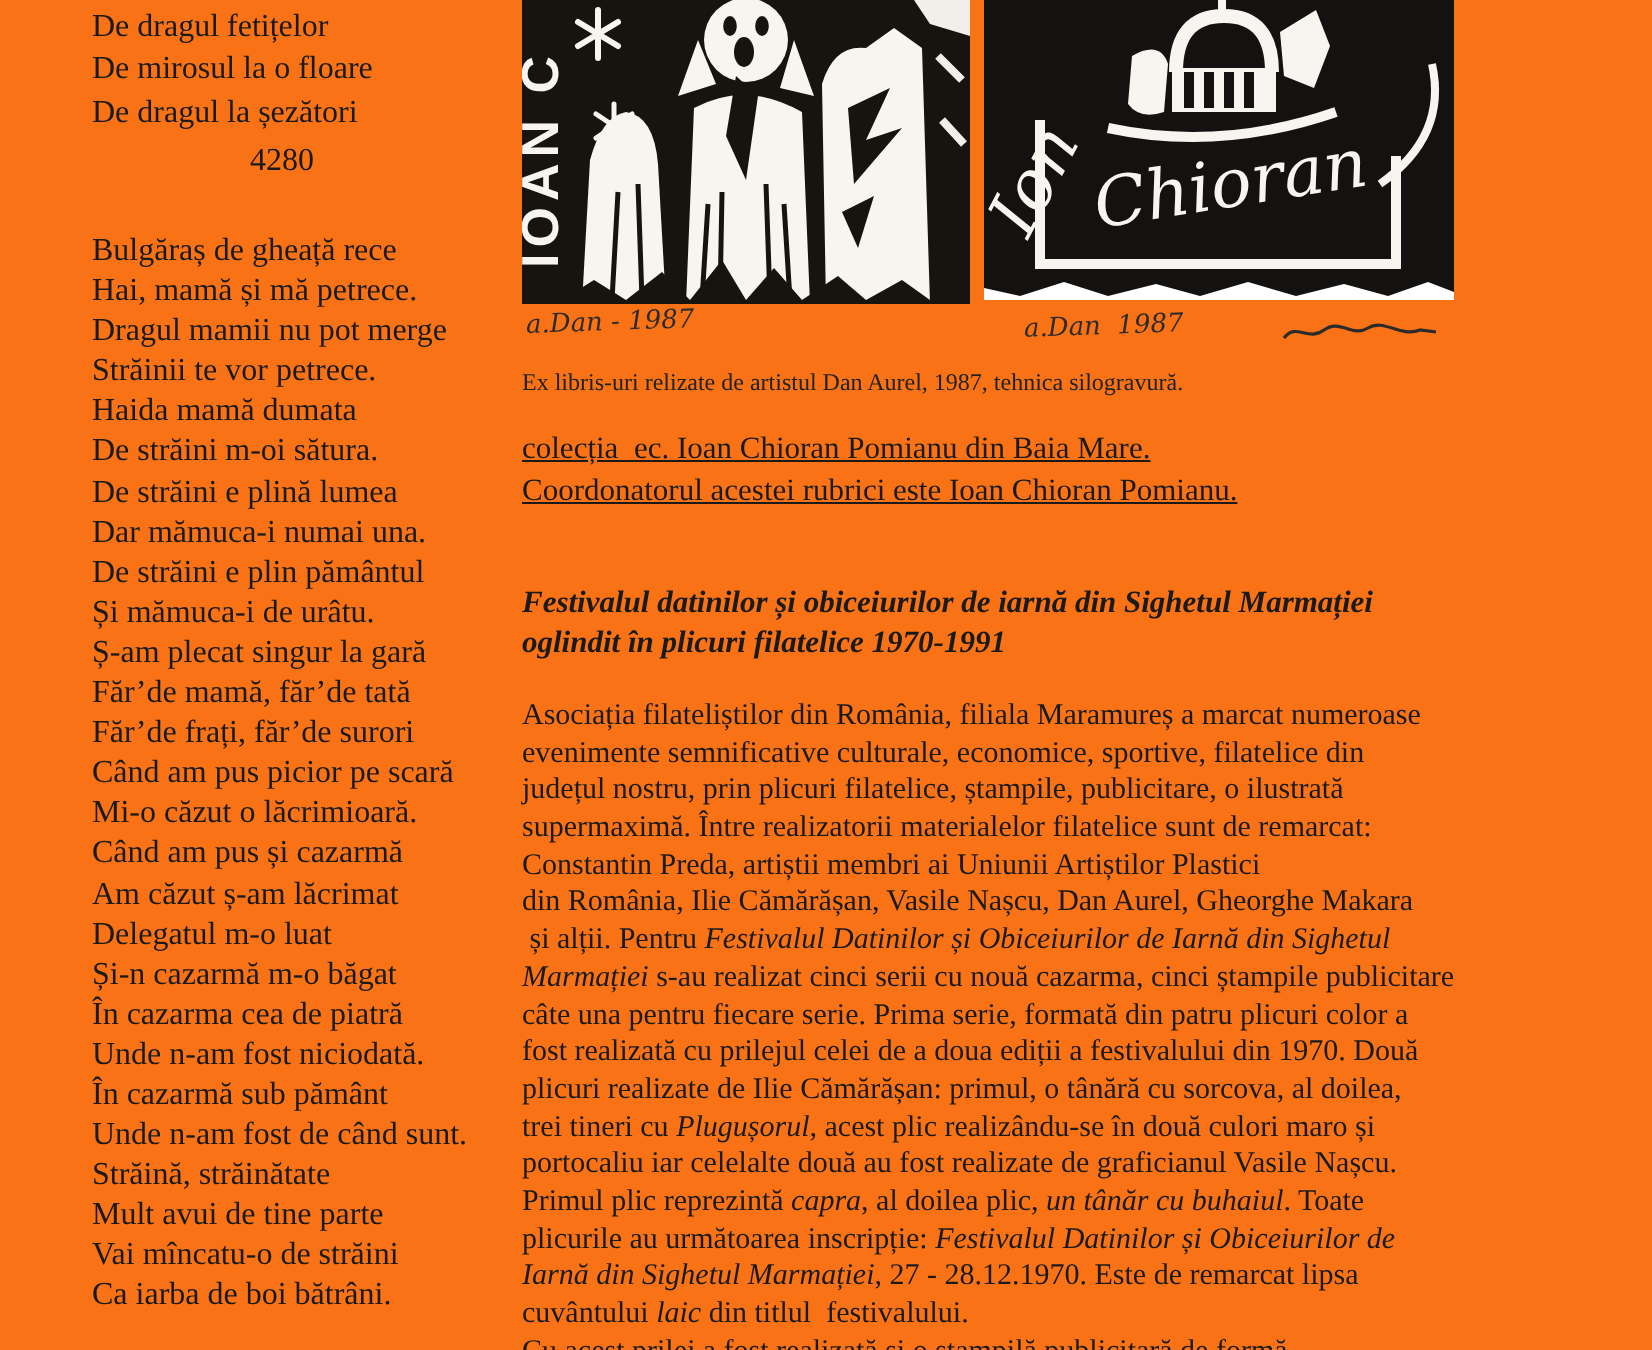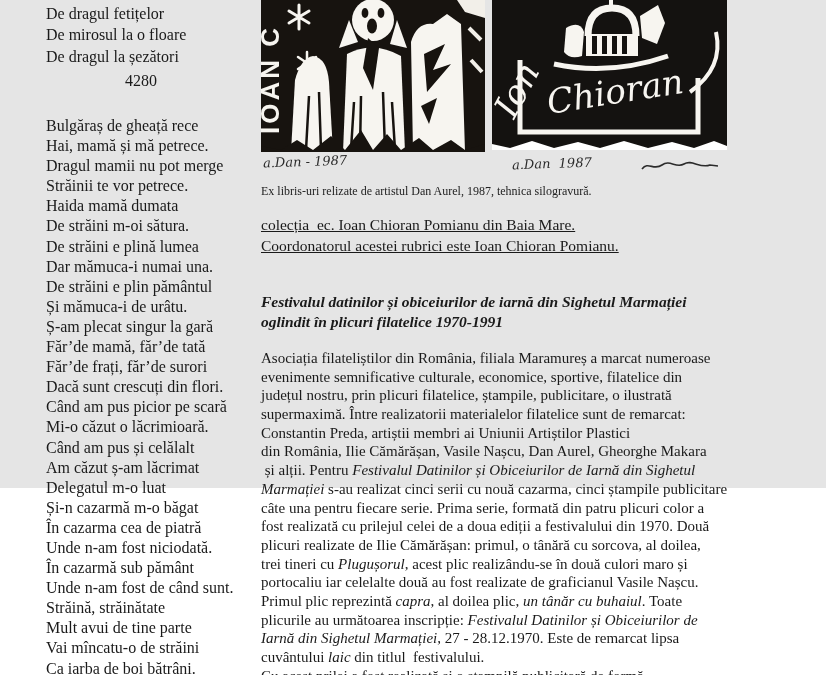--- a/index.html
+++ b/index.html
@@ -3,22 +3,22 @@
 <meta charset="utf-8">
 <style>
   html, body {
     margin: 0; padding: 0;
     width: 826px; height: 675px;
     background: #ffffff;
     overflow: hidden;
   }
   #page {
     position: relative;
-    width: 826px; height: 488px;
-    background: #e5e5e5;
+    width: 826px; height: 675px;
+    background: #f97316;
     color: #1a1a1a;
     font-family: "Liberation Serif", serif;
   }
   
   .poem-block { position: absolute; left: 46px; }
   #poem-opening { top: 3px; }
   #poem-body    { top: 116px; }
   .poem-line {
     height: 20.1px; line-height: 20.1px;
     font-size: 16px; white-space: pre;
@@ -87,24 +87,23 @@
       <div class="poem-line">Străinii te vor petrece.</div>
       <div class="poem-line">Haida mamă dumata</div>
       <div class="poem-line">De străini m-oi sătura.</div>
       <div class="poem-line">De străini e plină lumea</div>
       <div class="poem-line">Dar mămuca-i numai una.</div>
       <div class="poem-line">De străini e plin pământul</div>
       <div class="poem-line">Și mămuca-i de urâtu.</div>
       <div class="poem-line">Ș-am plecat singur la gară</div>
       <div class="poem-line">Făr’de mamă, făr’de tată</div>
       <div class="poem-line">Făr’de frați, făr’de surori</div>
-      <div class="poem-line">Dacă sunt crescuți din flori.</div>
       <div class="poem-line">Când am pus picior pe scară</div>
       <div class="poem-line">Mi-o căzut o lăcrimioară.</div>
-      <div class="poem-line">Când am pus și celălalt</div>
+      <div class="poem-line">Când am pus și cazarmă</div>
       <div class="poem-line">Am căzut ș-am lăcrimat</div>
       <div class="poem-line">Delegatul m-o luat</div>
       <div class="poem-line">Și-n cazarmă m-o băgat</div>
       <div class="poem-line">În cazarma cea de piatră</div>
       <div class="poem-line">Unde n-am fost niciodată.</div>
       <div class="poem-line">În cazarmă sub pământ</div>
       <div class="poem-line">Unde n-am fost de când sunt.</div>
       <div class="poem-line">Străină, străinătate</div>
       <div class="poem-line">Mult avui de tine parte</div>
       <div class="poem-line">Vai mîncatu-o de străini</div>

